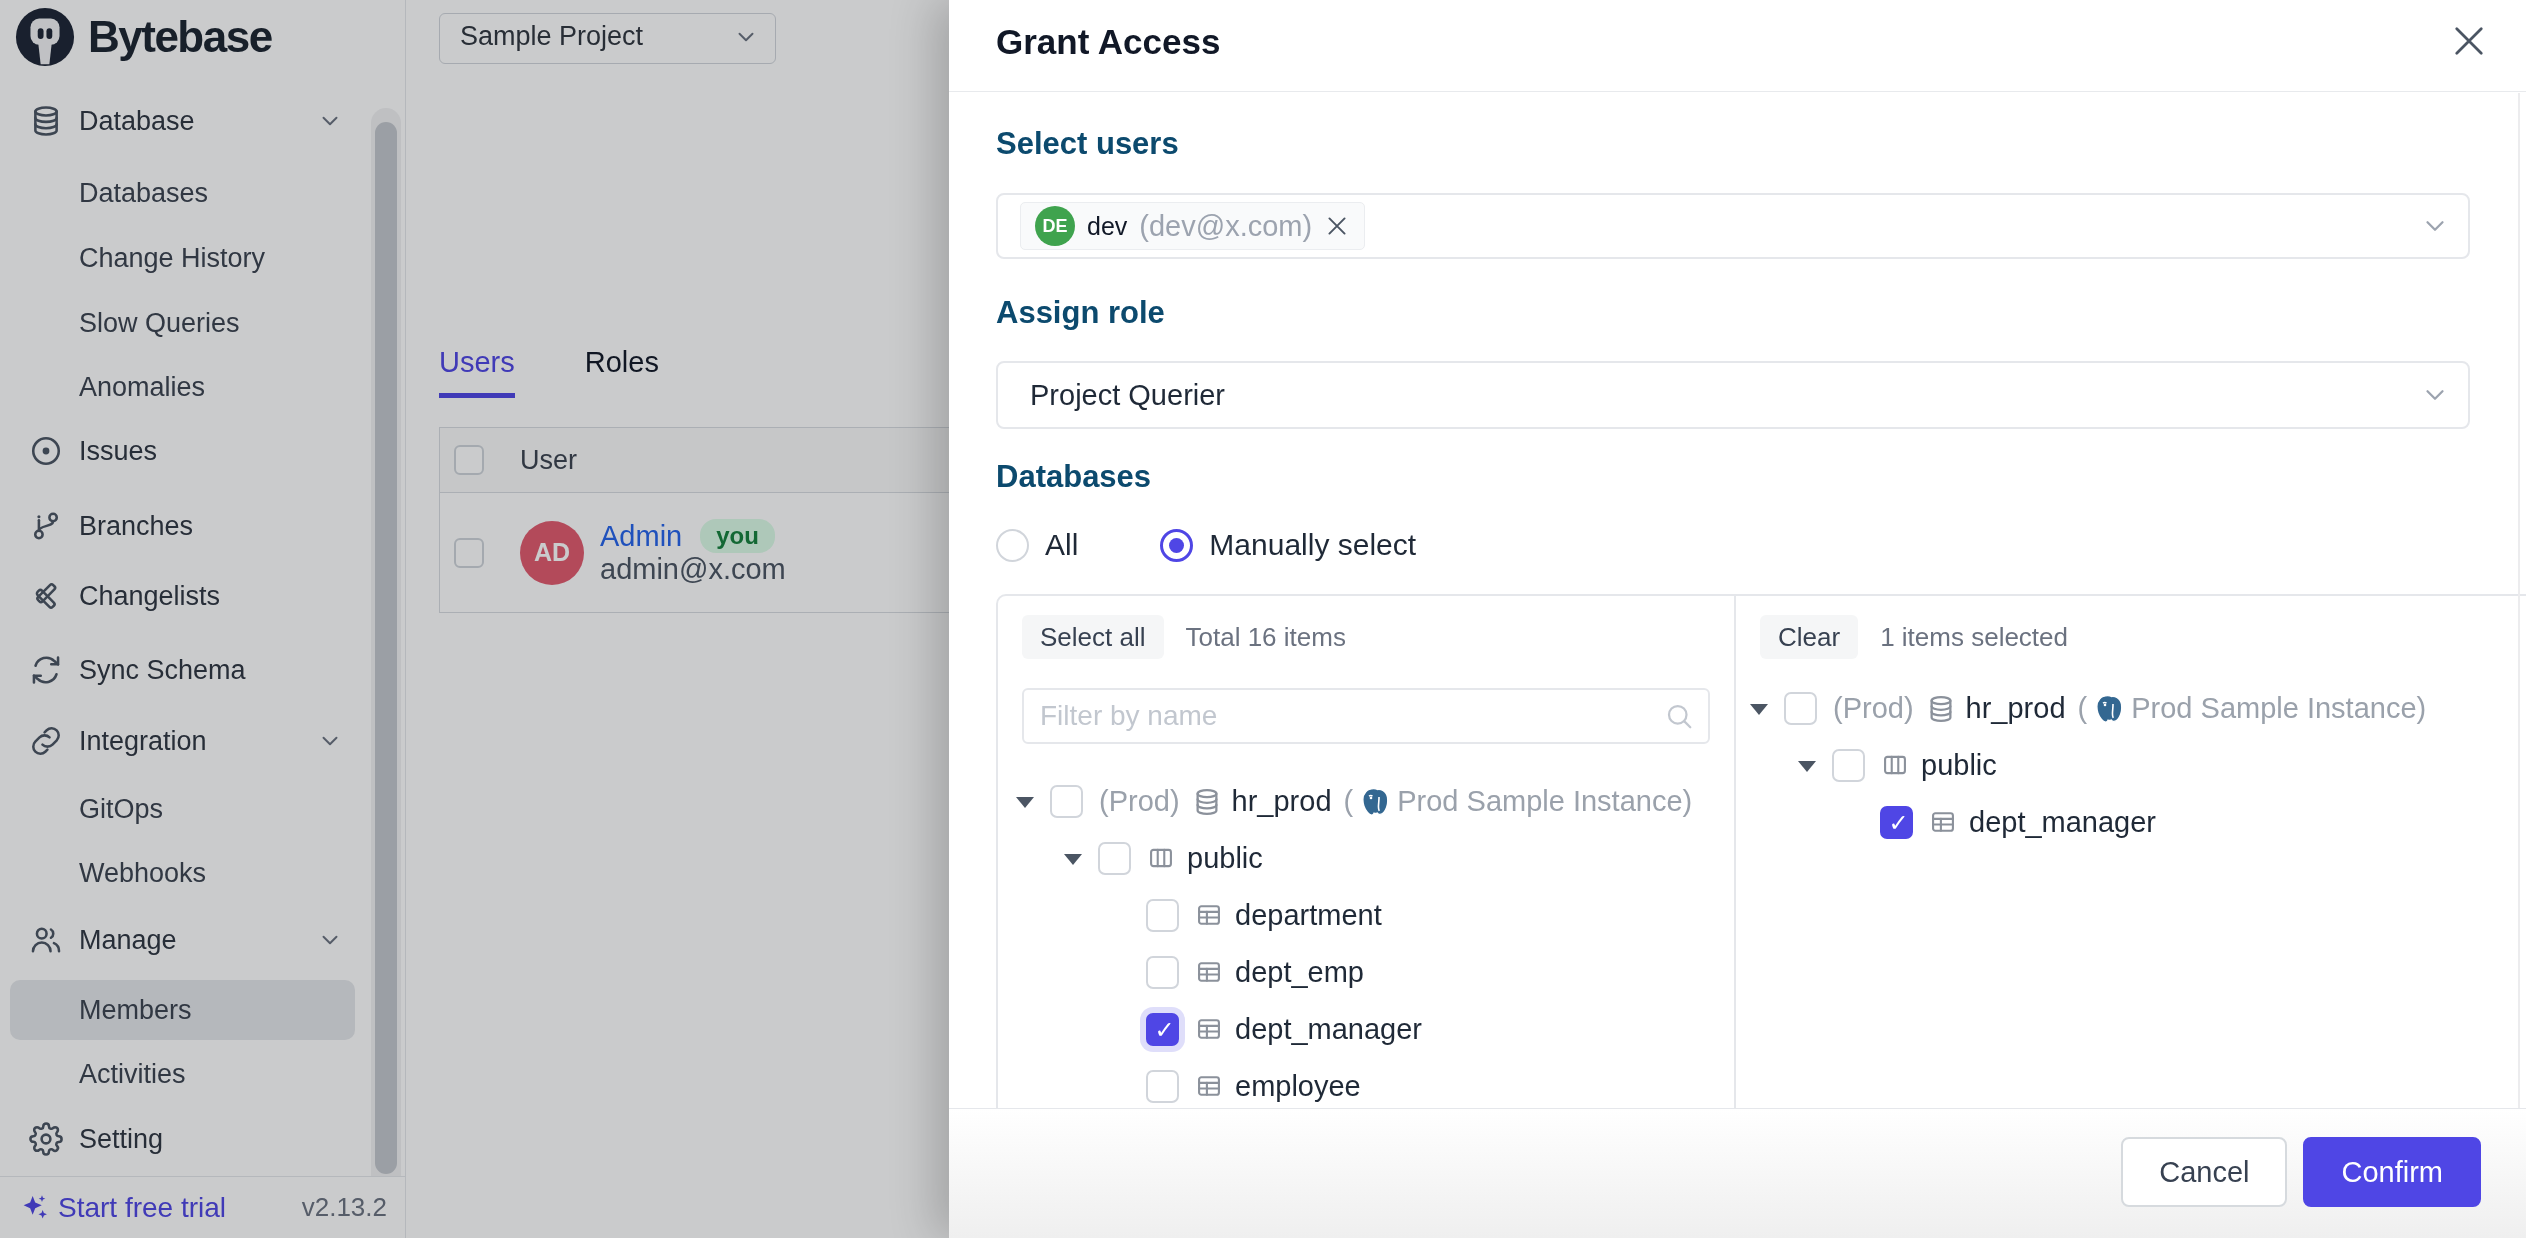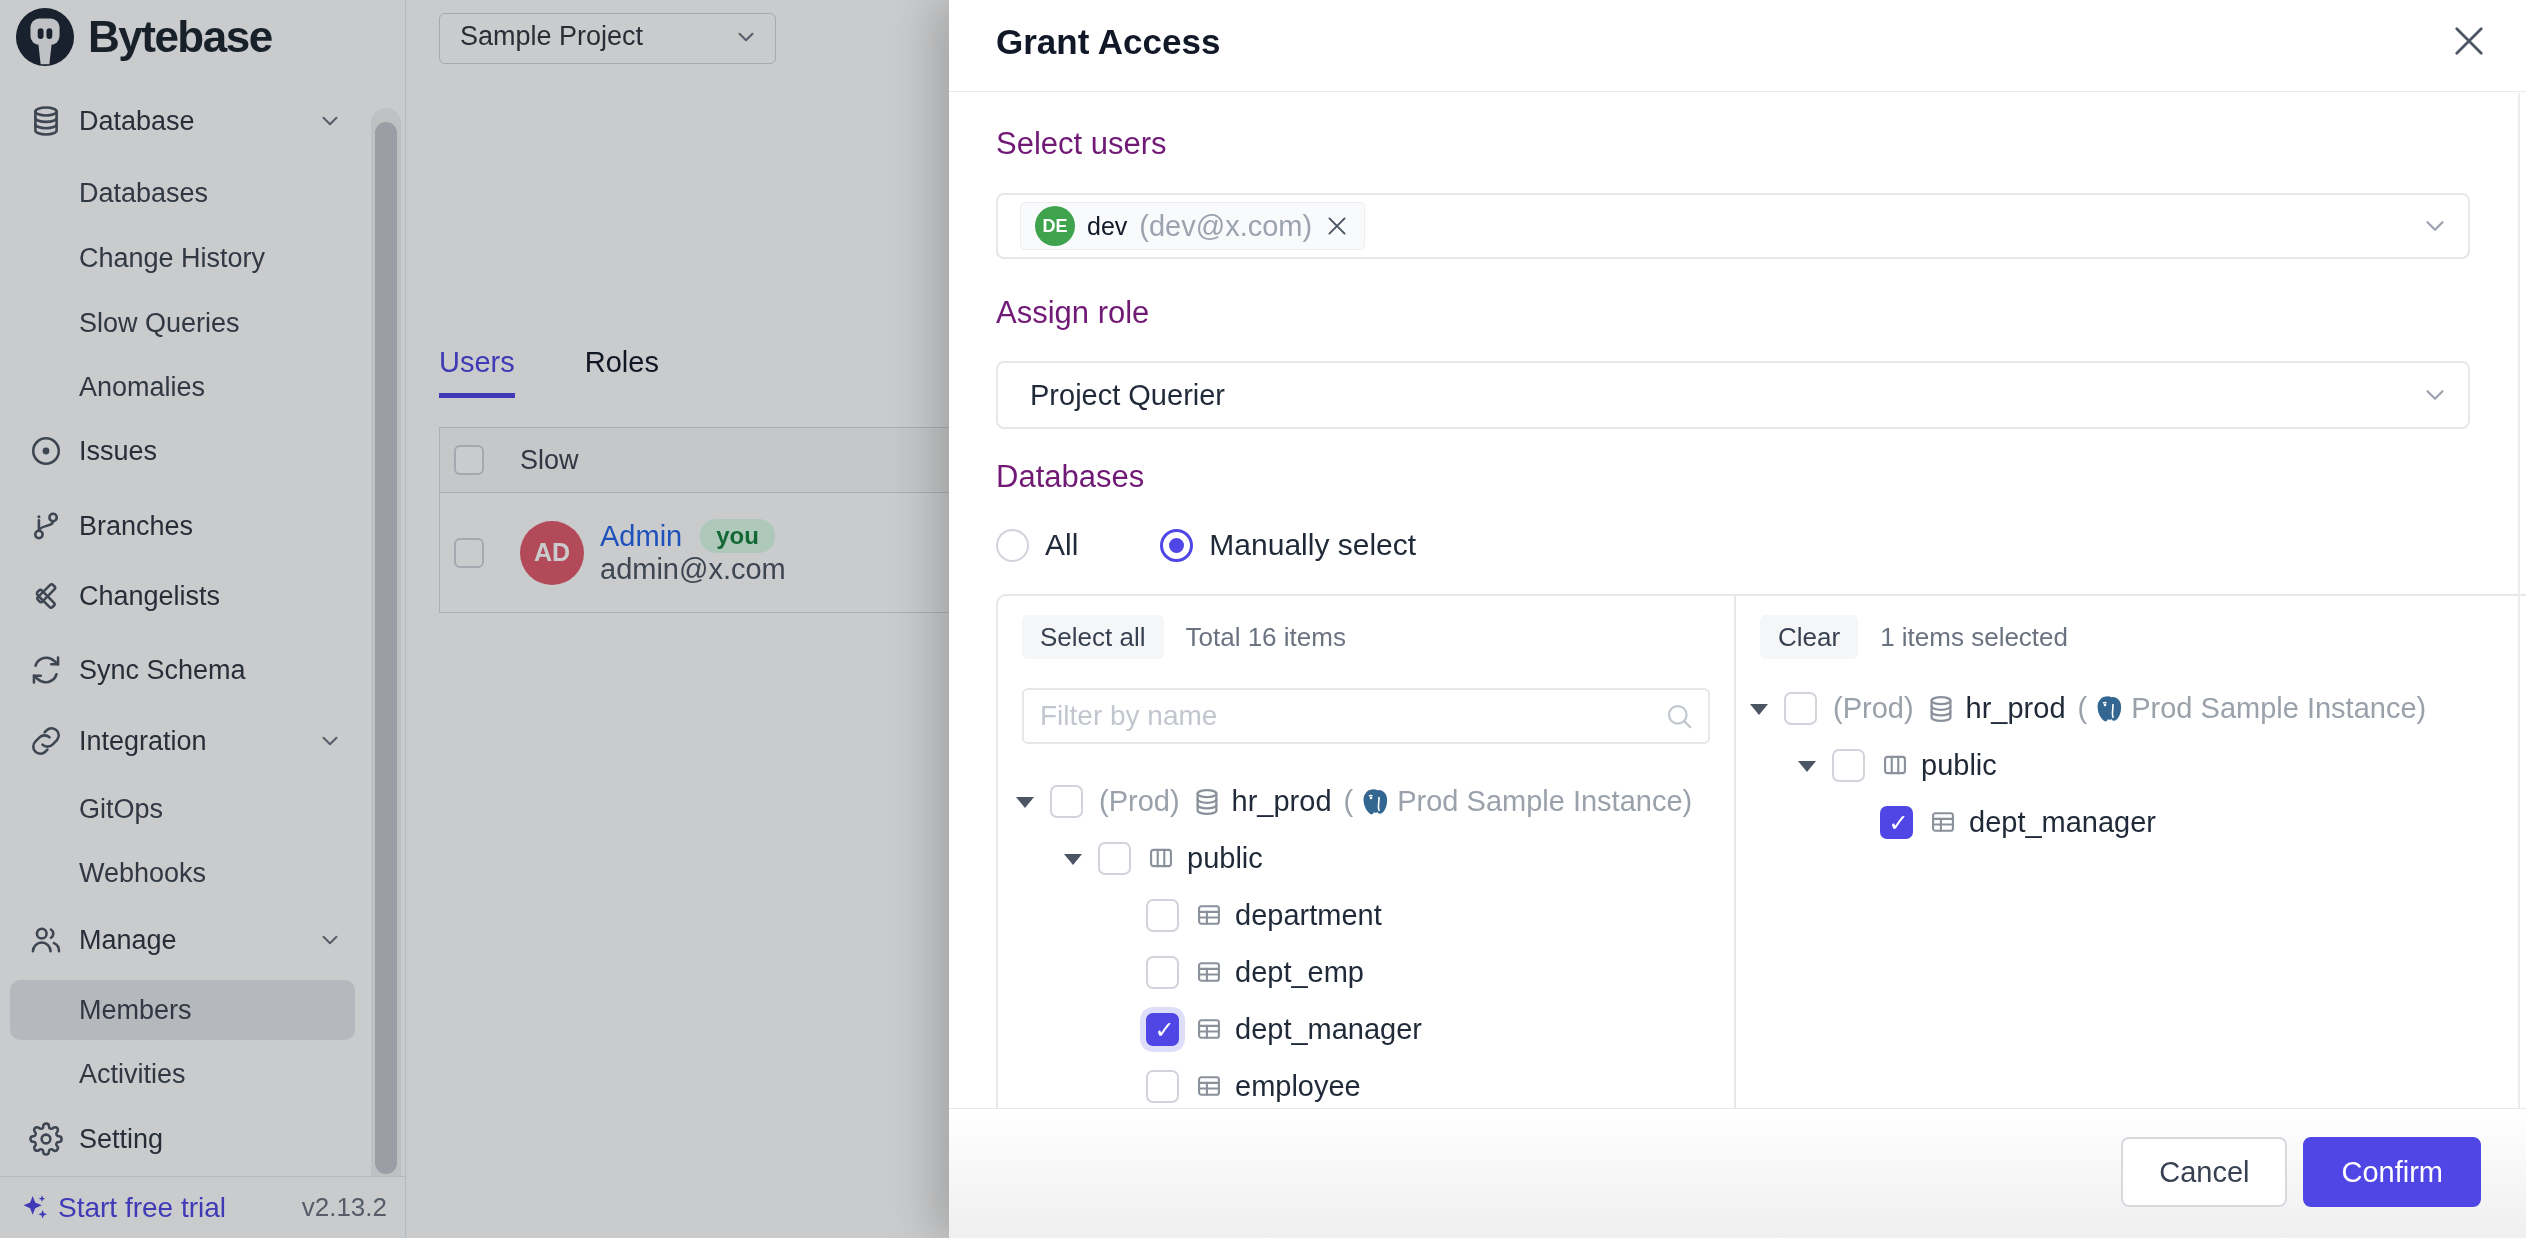--- a/index.html
+++ b/index.html
@@ -43,21 +43,21 @@
 
   
   .overlay{position:absolute;inset:0;background:rgba(15,18,25,0.22);z-index:5;}
 
   
   .modal{position:absolute;left:949px;top:0;width:1577px;height:1238px;background:#fff;z-index:10;box-shadow:-14px 0 44px rgba(0,0,0,0.20);}
   .m-header{position:absolute;left:0;top:0;width:100%;height:92px;border-bottom:1px solid #e8eaed;box-sizing:border-box;}
   .m-title{position:absolute;left:47px;top:22px;font-size:35px;font-weight:600;color:#111827;}
   .m-close{position:absolute;right:36px;top:20px;width:42px;height:42px;color:#4b5563;cursor:pointer;}
   .m-body{position:absolute;left:0;top:93px;width:100%;height:1015px;overflow:hidden;}
-  .m-label{position:absolute;left:47px;font-size:31px;font-weight:400;color:#701a75;}
+  .m-label{position:absolute;left:47px;font-size:31px;font-weight:700;color:#0c4a6e;}
   .fld{position:absolute;left:47px;width:1474px;box-sizing:border-box;border:2px solid #e5e7eb;border-radius:8px;background:#fff;display:flex;align-items:center;}
   .fld .fchev{position:absolute;right:18px;width:30px;height:30px;color:#9ca3af;}
   .chip{display:flex;align-items:center;gap:12px;margin-left:22px;height:46px;background:#f9fafb;border:1px solid #ebedf0;border-radius:5px;padding:0 14px;}
   .chip .cavatar{width:40px;height:40px;border-radius:50%;background:#3fa34e;color:#fff;font-size:18px;font-weight:700;display:flex;align-items:center;justify-content:center;}
   .chip .cname{font-size:25px;color:#111827;}
   .chip .cemail{font-size:29px;color:#9ca3af;}
   .chip .cx{width:26px;height:26px;color:#4b5563;cursor:pointer;}
   .radio-row{position:absolute;left:47px;top:524px;height:42px;display:flex;align-items:center;font-size:30px;color:#1f2937;}
   .radio{box-sizing:border-box;width:33px;height:33px;border-radius:50%;border:2px solid #d1d5db;background:#fff;cursor:pointer;flex:none;}
   .radio.on{border:3px solid #4f46e5;position:relative;}
@@ -333,21 +333,21 @@
 
 
     <div class="tabs">
       <span class="tab active">Users</span>
       <span class="tab">Roles</span>
     </div>
 
     <div class="utable">
       <div class="thead">
         <span class="cb" style="margin:0 36px 0 14px"></span>
-        <span>Slow</span>
+        <span>User</span>
       </div>
       <div class="trow-u">
         <span class="cb" style="margin:0 36px 0 14px"></span>
         <span class="avatar" style="background:#e25a6e">AD</span>
         <span style="margin-left:16px">
           <span style="display:flex;align-items:center;gap:18px">
             <span style="color:#2563eb;font-size:29px">Admin</span>
             <span class="badge-you">you</span>
           </span>
           <span style="display:block;color:#4b5563;font-size:29px;margin-top:0">admin@x.com</span>

